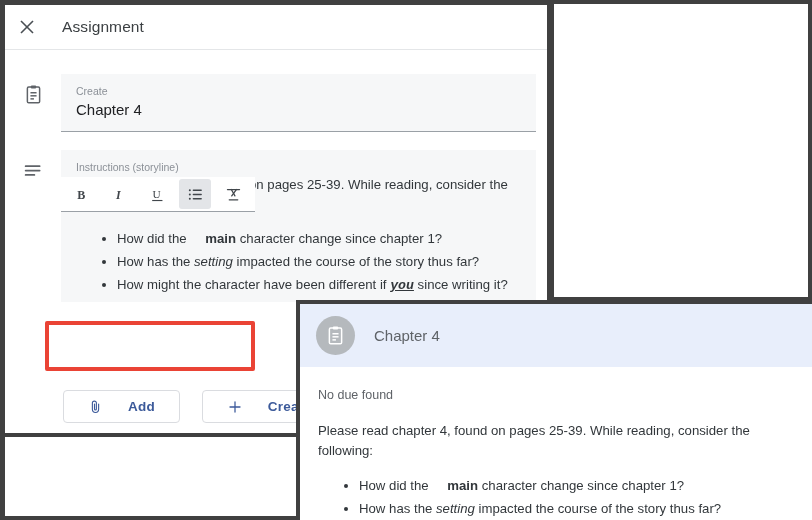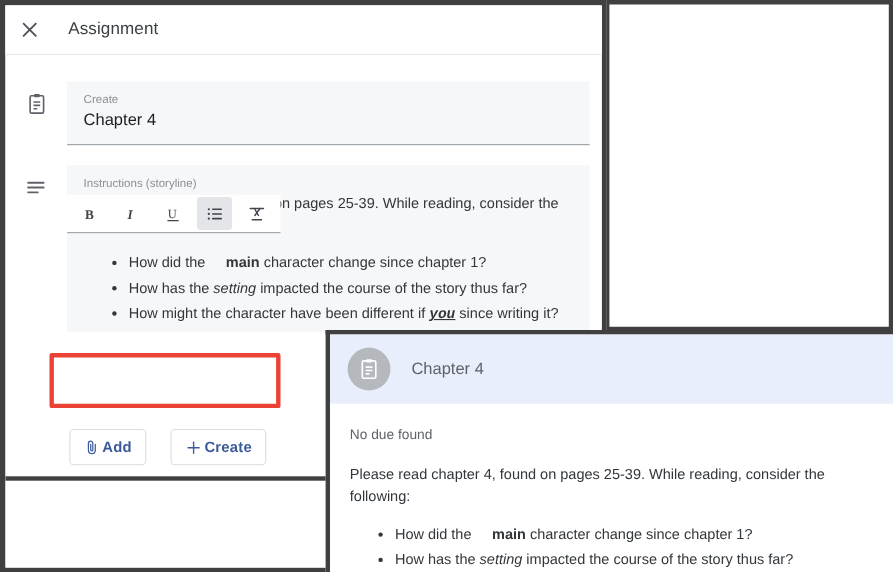--- a/index.html
+++ b/index.html
@@ -84,22 +84,22 @@
   .fmt-btn svg { display:block; }
 
   .redbox {
     position: absolute; left: 40px; top: 316px; width: 210px; height: 50px;
     border: 4px solid #ea4335; border-radius: 2px; pointer-events: none;
   }
 
   
   .actions { position: absolute; left: 58px; top: 385px; display: flex; gap: 22px; }
   .act-btn {
-    display:flex; align-items:center; gap: 2px;
-    height: 33px; padding: 0 12px;
+    display:flex; align-items:center; gap: 25px;
+    height: 33px; padding: 0 24px;
     border: 1px solid #dadce0; border-radius: 4px; background:#fff;
     color: #3c5a9a; font-size: 13.5px; font-weight: 600; letter-spacing:.2px;
   }
   .act-btn svg { display:block; }
 
   .editor-bottom-sep {
     position: absolute; left: 0; right: 0; top: 428px; height: 4px; background: #404040;
   }
 
   

